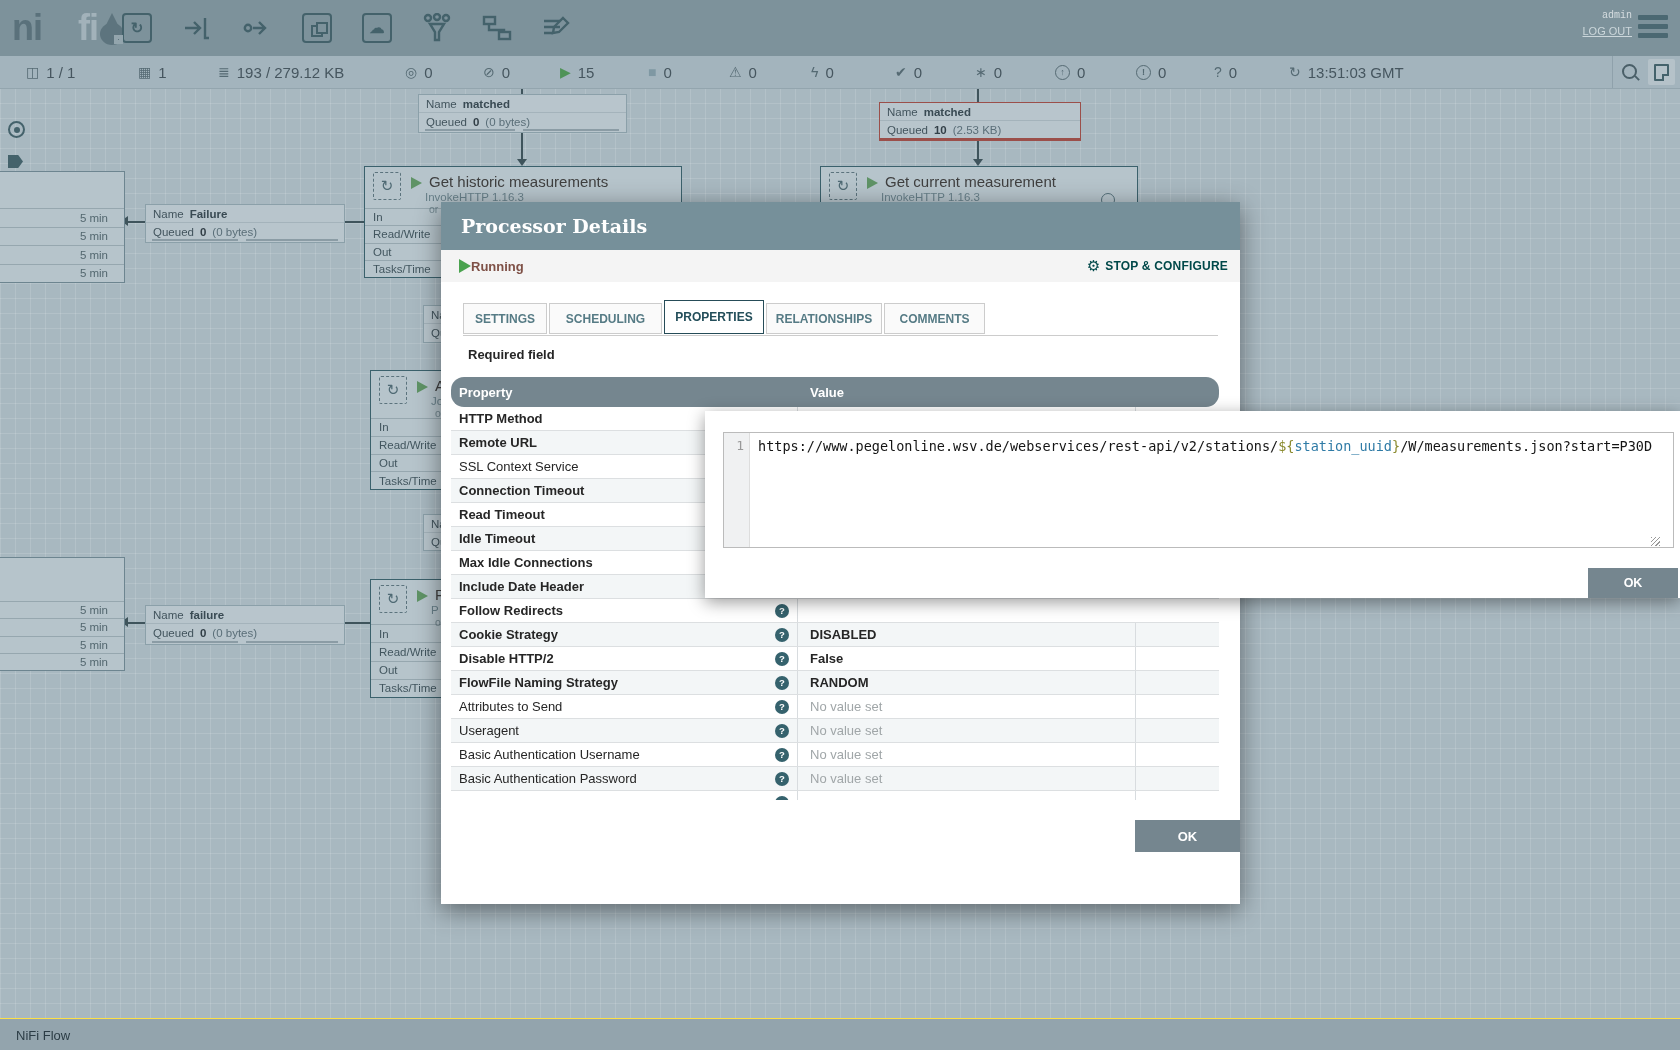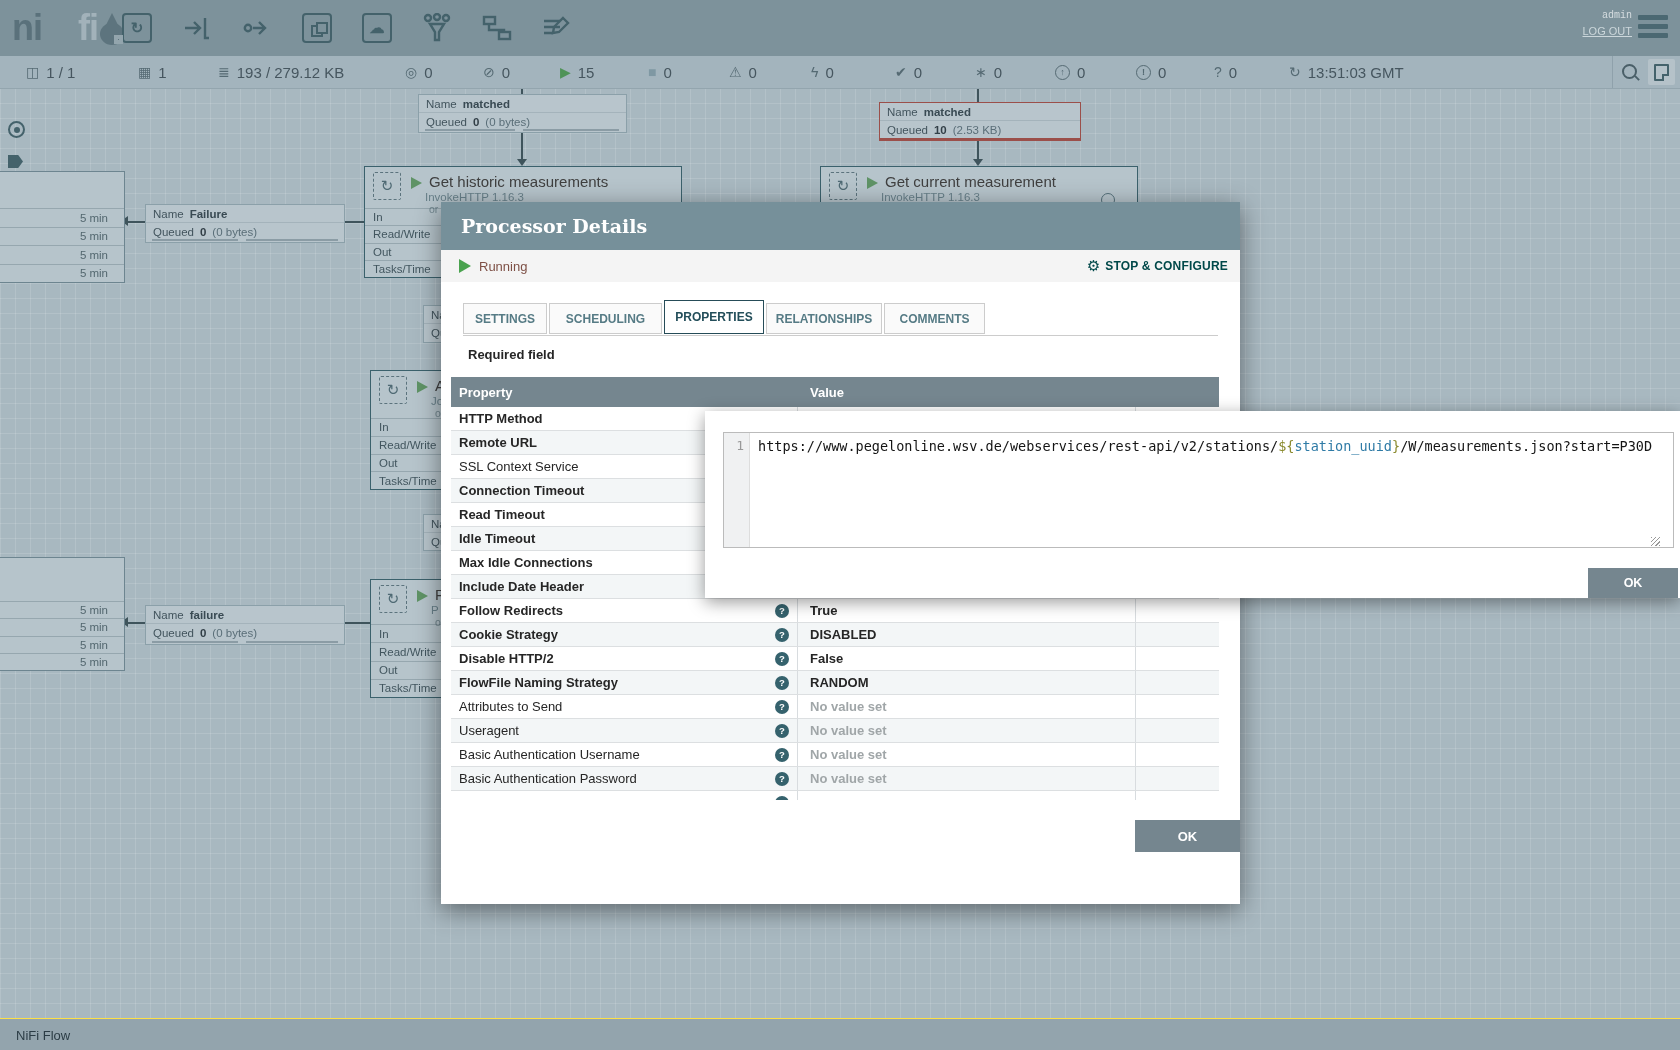--- a/index.html
+++ b/index.html
@@ -89,42 +89,42 @@
   .cv-funnel{left:8px;top:121px;width:13px;height:13px;border:2px solid #44626b;border-radius:50%;}
   .cv-funnel:after{content:"";position:absolute;left:3.5px;top:3.5px;width:6px;height:6px;border-radius:50%;background:#44626b;}
   .cv-tag{left:8px;top:155px;width:15px;height:13px;background:#44626b;clip-path:polygon(0 0,68% 0,100% 50%,68% 100%,0 100%);}
 
   
   .dialog{left:441px;top:202px;width:799px;height:702px;background:#fff;z-index:30;box-shadow:0 6px 24px rgba(0,0,0,.45);}
   .dlg-header{position:absolute;left:0;top:0;right:0;height:48px;background:#76909a;display:flex;align-items:center;}
   .dlg-title{margin-left:20px;font-family:"DejaVu Serif","Liberation Serif",serif;font-weight:bold;font-size:19px;color:#fff;}
   .dlg-status{position:absolute;left:0;top:48px;right:0;height:32px;background:#f4f4f4;display:flex;align-items:center;}
   .run-tri{width:0;height:0;border-left:12px solid #4aa34f;border-top:7px solid transparent;border-bottom:7px solid transparent;margin-left:18px;}
-  .run-txt{margin-left:8px;font-size:13px;font-weight:normal;color:#7e5046;}
+  .run-txt{font-size:13px;font-weight:bold;color:#7e5046;}
   .dlg-action{position:absolute;right:12px;top:0;height:32px;display:flex;align-items:center;gap:5px;cursor:pointer;}
   .dlg-action .gear{font-size:15px;color:#004849;}
   .dlg-action .lbl{font-size:12px;font-weight:bold;color:#004849;letter-spacing:.2px;}
   .tabs{position:absolute;left:22px;top:101px;right:22px;height:32px;display:flex;gap:2px;border-bottom:1px solid #ccc;}
   .tab{height:31px;background:#fafafa;border:1px solid #ccc;display:flex;align-items:center;justify-content:center;
        font-size:12px;font-weight:bold;color:#567b85;cursor:pointer;box-sizing:border-box;}
   .tab.on{background:#fff;border:1px solid #264c58;color:#234e5a;height:34px;margin-top:-3px;z-index:2;}
   .req-note{position:absolute;left:27px;top:145px;font-size:13px;font-weight:bold;color:#262626;}
   .ptable{position:absolute;left:10px;top:175px;width:768px;}
-  .thead{height:30px;background:#75868f;display:flex;color:#fff;font-size:13px;font-weight:bold;align-items:center;}
+  .thead{height:30px;background:#75868f;display:flex;color:#fff;font-size:13px;font-weight:bold;align-items:center;border-radius:13px;}
   .th-prop{width:347px;padding-left:8px;box-sizing:border-box;}
   .th-val{width:338px;padding-left:12px;box-sizing:border-box;}
   .rows{height:393px;overflow:hidden;}
   .trow{height:24px;display:flex;border-bottom:1px solid #dcdfe1;box-sizing:border-box;background:#fff;font-size:13px;}
   .trow:nth-child(even){background:#f3f6f7;}
   .tc-prop{width:347px;box-sizing:border-box;border-right:1px solid #d8dcdf;display:flex;align-items:center;padding-left:8px;color:#262626;position:relative;}
   .trow.req .pname{font-weight:bold;}
   .help{position:absolute;right:8px;width:14px;height:14px;border-radius:50%;background:#35626d;color:#fff;font-size:9.5px;
         font-weight:bold;display:flex;align-items:center;justify-content:center;cursor:pointer;}
   .tc-val{width:338px;box-sizing:border-box;border-right:1px solid #d8dcdf;display:flex;align-items:center;padding-left:12px;color:#262626;font-weight:bold;}
-  .trow.unset .tc-val{color:#a0a6a8;font-weight:bold;}
+  .trow.unset .tc-val{color:#a0a6a8;font-weight:normal;}
   .tc-x{flex:1;}
   .okbtn{position:absolute;background:#75868f;color:#fff;font-size:13px;font-weight:bold;display:flex;align-items:center;justify-content:center;cursor:pointer;}
   .dlg-ok{left:694px;top:618px;width:105px;height:32px;}
 
   
   .veditor{left:705px;top:411px;width:975px;height:187px;background:#fff;z-index:40;box-shadow:0 4px 16px rgba(0,0,0,.4);}
   .ed-box{position:absolute;left:18px;top:21px;width:951px;height:116px;border:1px solid #bbb;display:flex;box-sizing:border-box;background:#fff;}
   .ed-gutter{width:26px;background:#f0f1f2;border-right:1px solid #ddd;font-family:"DejaVu Sans Mono","Liberation Mono",monospace;
              font-size:13px;color:#999;text-align:right;padding:5px 5px 0 0;box-sizing:border-box;}
   .ed-code{flex:1;font-family:"DejaVu Sans Mono","Liberation Mono",monospace;font-size:13.5px;color:#141414;
@@ -596,23 +596,20 @@
             <div class="tc-val">
               <span></span>
             </div>
             <div class="tc-x"></div>
           </div>
         <div class="trow req">
             <div class="tc-prop">
               <span class="pname">Follow Redirects</span>
               <span class="help">?</span>
             </div>
-            <div class="tc-val">
-              <span>True</span>
-            </div>
             <div class="tc-x"></div>
           </div>
         <div class="trow req">
             <div class="tc-prop">
               <span class="pname">Cookie Strategy</span>
               <span class="help">?</span>
             </div>
             <div class="tc-val">
               <span>DISABLED</span>
             </div>

